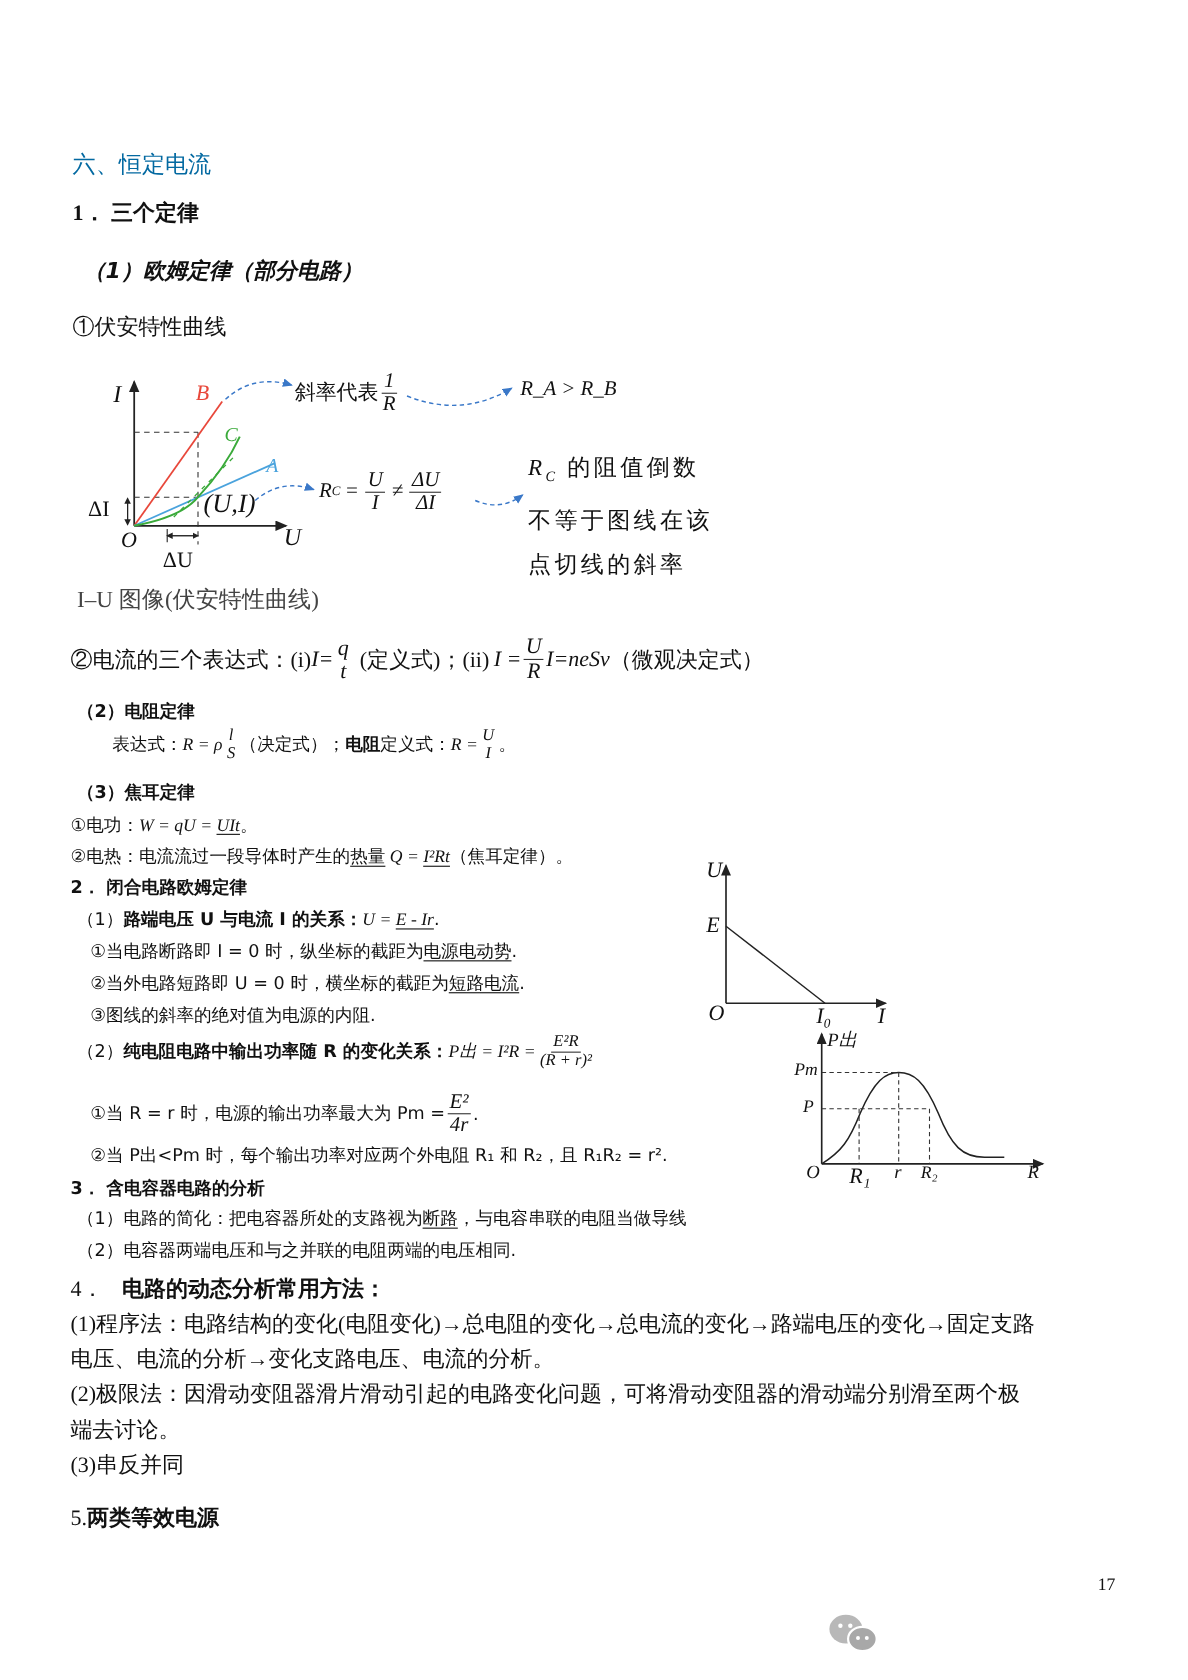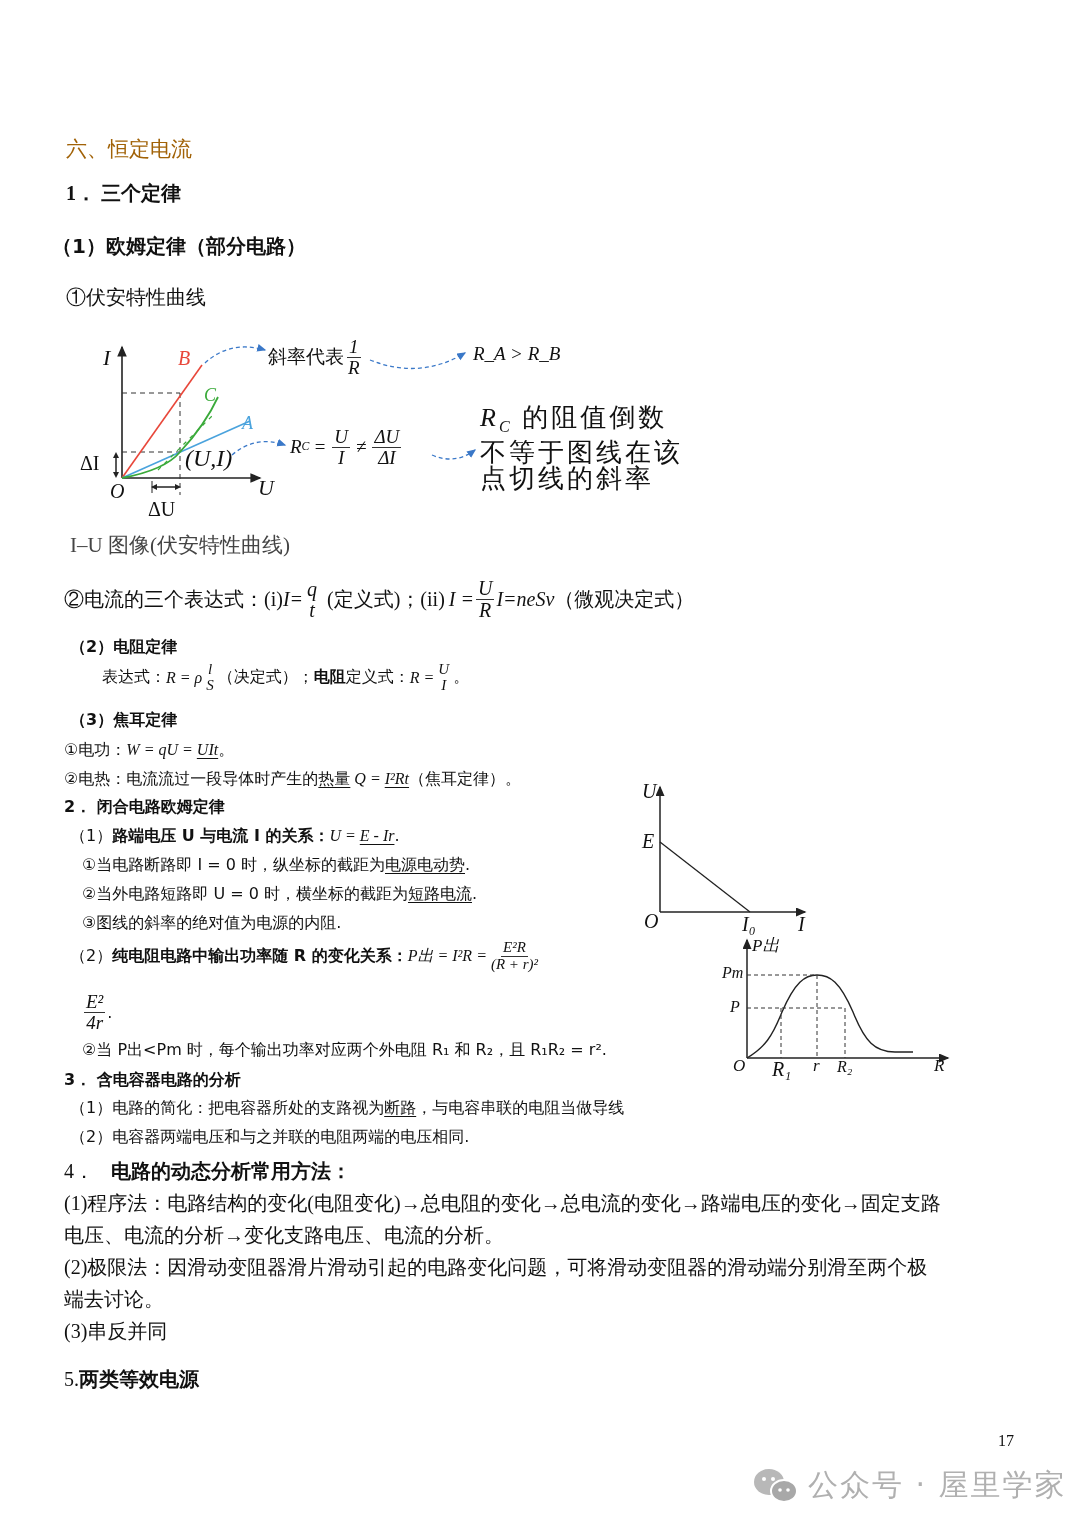--- a/index.html
+++ b/index.html
@@ -7,38 +7,38 @@
            font-family: "Liberation Serif", "DejaVu Serif", serif; color: #111; }
     .abs { position: absolute; white-space: nowrap; }
     .sans { font-family: "DejaVu Sans", "Liberation Sans", sans-serif; }
     .serif { font-family: "Liberation Serif", "DejaVu Serif", serif; }
     .bold { font-weight: bold; }
     .it { font-style: italic; }
     .u { text-decoration: underline; text-underline-offset: 3px; }
     .frac { display: inline-flex; flex-direction: column; align-items: center; vertical-align: middle; line-height: 1.05; margin: 0 2px; }
     .frac .num { border-bottom: 1px solid #333; padding: 0 2px; }
     .frac .den { padding: 0 2px; }
-    .h-blue { color: #a16207; font-size: 21px; }
+    .h-blue { color: #0369a1; font-size: 21px; }
     .h1 { font-size: 20px; }
     .t16 { font-size: 16px; }
     .t20 { font-size: 20px; }
     sub, sup { font-size: 0.62em; }
     .footer-brand { color: #b0b0b0; font-size: 30px; letter-spacing: 2px; }
   </style>
 </head>
 <body>
 
 <div class="abs sans h-blue" style="left:66px;top:135px;">六、恒定电流</div>
 
 <div class="abs h1" style="left:66px;top:180px;">
   <span class="serif bold">1．</span>
   <span class="sans bold" style="margin-left:0;">三个定律</span>
 </div>
 
-<div class="abs sans bold h1" style="left:52px;top:233px;">（1）欧姆定律（部分电路）</div>
+<div class="abs sans bold h1" style="left:76px;top:233px;font-style:italic;">（1）欧姆定律（部分电路）</div>
 <div class="abs serif t20" style="left:66px;top:284px;">①伏安特性曲线</div>
 
 <div class="abs" style="left:70px;top:335px;width:580px;height:230px;">
   <svg width="580" height="230">
     <defs>
       <marker id="ah" markerWidth="8" markerHeight="8" refX="6" refY="3" orient="auto">
           <path d="M0,0 L7,3 L0,6 z" fill="#222"></path>
         </marker>
       <marker id="ahb" markerWidth="8" markerHeight="8" refX="6" refY="3" orient="auto">
           <path d="M0,0 L7,3 L0,6 z" fill="#3a78c8"></path>
@@ -99,21 +99,21 @@
         <span class="num">U</span>
         <span class="den">I</span>
       </span>
     <span style="margin:0 4px;">≠</span>
     <span class="frac">
         <span class="num">ΔU</span>
         <span class="den">ΔI</span>
       </span>
   </div>
 
-  <div class="abs serif" style="left:410px;top:70px;font-size:26px;line-height:26px;letter-spacing:3px;">
+  <div class="abs serif" style="left:410px;top:70px;font-size:21px;line-height:40px;letter-spacing:3px;">
     <div><span class="it">R<sub>C</sub></span> <span>的阻值倒数</span></div>
     <div>不等于图线在该</div>
     <div>点切线的斜率</div>
   </div>
 
   <div class="abs serif" style="left:0px;top:196px;font-size:21px;color:#444;">I–U 图像(伏安特性曲线)</div>
 </div>
 
 <div class="abs serif t20" style="left:64px;top:578px;display:flex;align-items:center;">
   <span>②电流的三个表达式：(i)</span>
@@ -174,20 +174,21 @@
 <div class="abs sans t16" style="left:70px;top:940px;display:flex;align-items:center;">
   <span>（2）</span>
     <span class="bold">纯电阻电路中输出功率随 R 的变化关系：</span>
   <span class="serif it">P出 = I²R =</span>
   <span class="frac serif it" style="font-size:15px;">
       <span class="num">E²R</span>
       <span class="den">(R + r)²</span>
     </span>
 </div>
 <div class="abs sans t16" style="left:82px;top:992px;display:flex;align-items:center;">
+  <span>①当 R = r 时，电源的输出功率最大为 Pm =</span>
   <span class="frac serif it" style="font-size:19px;">
       <span class="num">E²</span>
       <span class="den">4r</span>
     </span>
   <span>.</span>
 </div>
 <div class="abs sans t16" style="left:82px;top:1040px;">②当 P出&lt;Pm 时，每个输出功率对应两个外电阻 R₁ 和 R₂，且 R₁R₂ = r².</div>
 
 <div class="abs" style="left:630px;top:775px;width:200px;height:165px;">
   <svg width="200" height="165">
@@ -257,14 +258,13 @@
 
 <div class="abs" style="left:752px;top:1465px;display:flex;align-items:center;">
   <svg width="48" height="40" viewBox="0 0 48 40">
     <ellipse cx="17" cy="16" rx="15" ry="13" fill="#b8b8b8"></ellipse>
     <ellipse cx="32" cy="25" rx="13" ry="11" fill="#a8a8a8" stroke="#fff" stroke-width="2"></ellipse>
     <circle cx="12" cy="13" r="2" fill="#fff"></circle>
       <circle cx="21" cy="13" r="2" fill="#fff"></circle>
     <circle cx="28" cy="24" r="1.8" fill="#fff"></circle>
       <circle cx="36" cy="24" r="1.8" fill="#fff"></circle>
   </svg>
-  <span class="sans footer-brand" style="margin-left:8px;">公众号 · 屋里学家</span>
 </div>
 
 </body></html>

